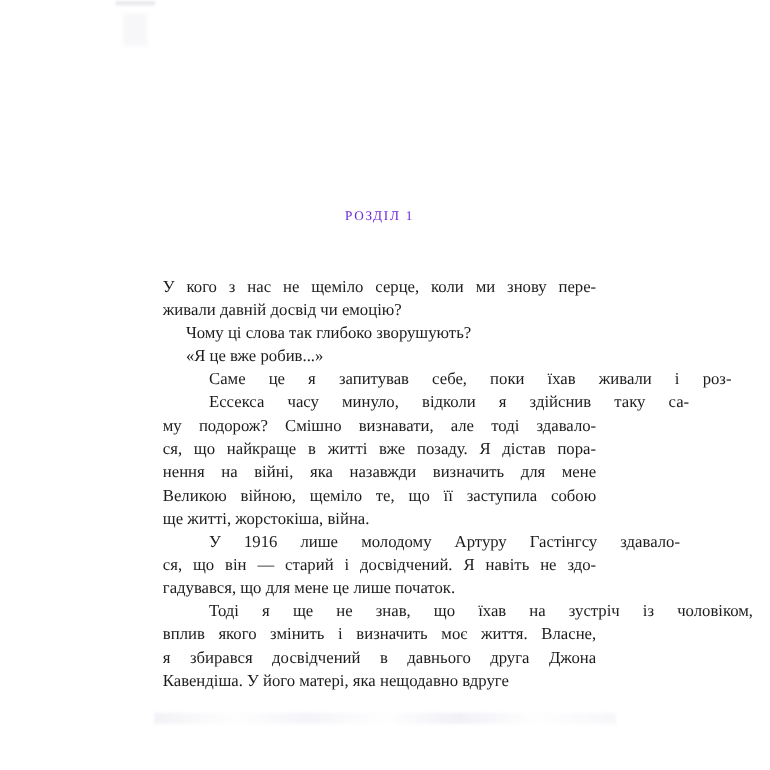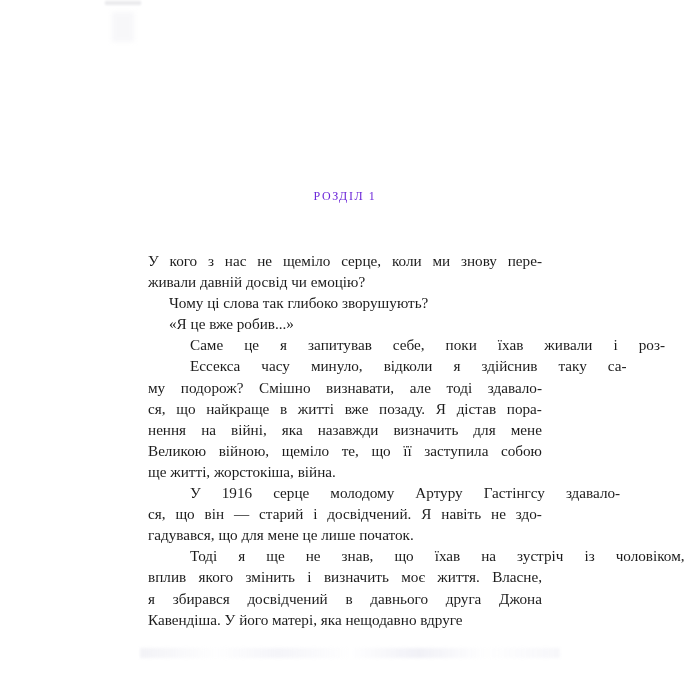--- a/index.html
+++ b/index.html
@@ -144,21 +144,21 @@
         </p>
         <p class="para">
           <span class="ln just ind"><span>Ессекса</span><span>часу</span><span>минуло,</span><span>відколи</span><span>я</span><span>здійснив</span><span>таку</span><span>са-</span></span>
           <span class="ln just"><span>му</span><span>подорож?</span><span>Смішно</span><span>визнавати,</span><span>але</span><span>тоді</span><span>здавало-</span></span>
           <span class="ln just"><span>ся,</span><span>що</span><span>найкраще</span><span>в</span><span>житті</span><span>вже</span><span>позаду.</span><span>Я</span><span>дістав</span><span>пора-</span></span>
           <span class="ln just"><span>нення</span><span>на</span><span>війні,</span><span>яка</span><span>назавжди</span><span>визначить</span><span>для</span><span>мене</span></span>
           <span class="ln just"><span>Великою</span><span>війною,</span><span>щеміло</span><span>те,</span><span>що</span><span>її</span><span>заступила</span><span>собою</span></span>
           <span class="ln">ще житті, жорстокіша, війна.</span>
         </p>
         <p class="para">
-          <span class="ln just ind"><span>У</span><span>1916</span><span>серце</span><span>молодому</span><span>Артуру</span><span>Гастінгсу</span><span>здавало-</span></span>
+          <span class="ln just ind"><span>У</span><span>1916</span><span>лише</span><span>молодому</span><span>Артуру</span><span>Гастінгсу</span><span>здавало-</span></span>
           <span class="ln just"><span>ся,</span><span>що</span><span>він</span><span>—</span><span>старий</span><span>і</span><span>досвідчений.</span><span>Я</span><span>навіть</span><span>не</span><span>здо-</span></span>
           <span class="ln">гадувався, що для мене це лише початок.</span>
         </p>
         <p class="para">
           <span class="ln just ind"><span>Тоді</span><span>я</span><span>ще</span><span>не</span><span>знав,</span><span>що</span><span>їхав</span><span>на</span><span>зустріч</span><span>із</span><span>чоловіком,</span></span>
           <span class="ln just"><span>вплив</span><span>якого</span><span>змінить</span><span>і</span><span>визначить</span><span>моє</span><span>життя.</span><span>Власне,</span></span>
           <span class="ln just"><span>я</span><span>збирався</span><span>досвідчений</span><span>в</span><span>давнього</span><span>друга</span><span>Джона</span></span>
           <span class="ln">Кавендіша. У його матері, яка нещодавно вдруге</span>
         </p>
       </div>

